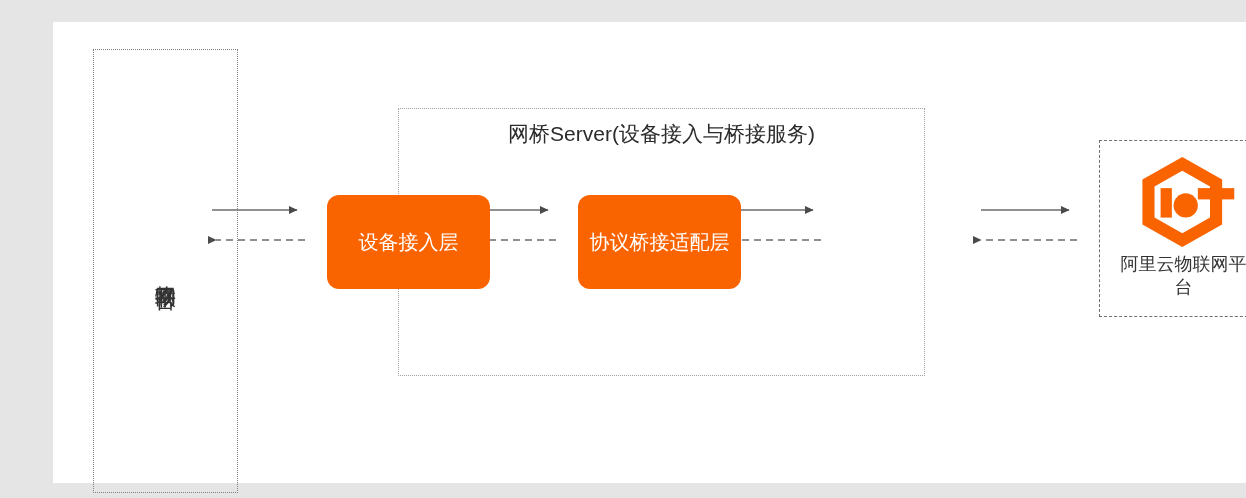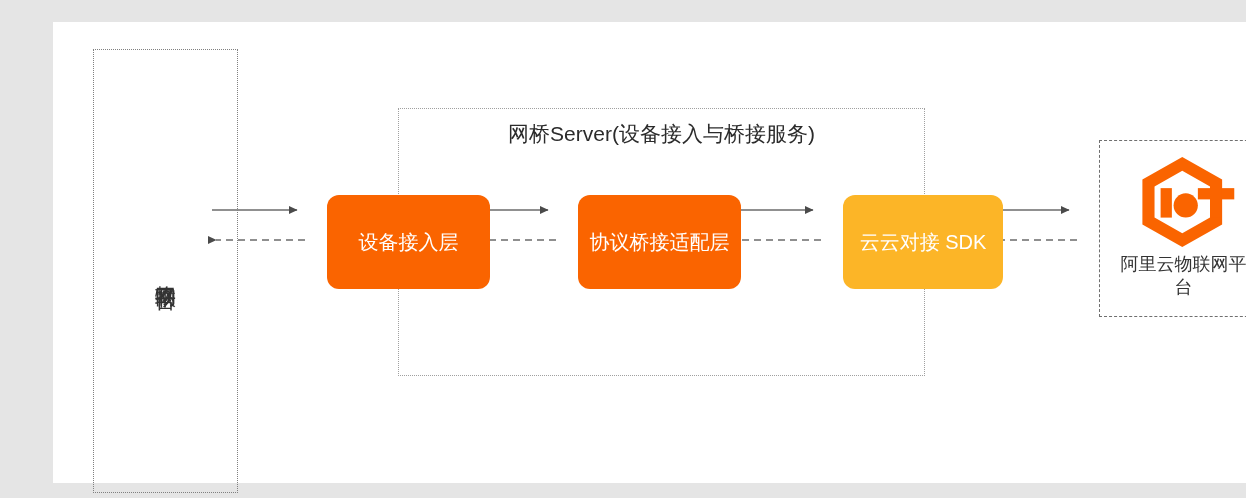--- a/index.html
+++ b/index.html
@@ -182,21 +182,20 @@
       <div class="platform-label">物联网平台</div>
     </div>
 
     <div class="bridge-box"></div>
     <div class="bridge-title">网桥Server(设备接入与桥接服务)</div>
 
     <div class="node node-adapter">协议桥接适配层</div>
 
     <div class="node node-access">设备接入层</div>
 
-    <div class="node node-sdk">云云对接 SDK</div>
 
     <div class="iot-box">
       <svg class="iot-logo" viewBox="0 0 120 112">
 
         <path d="M58 4 L104 30 L104 82 L58 108 L12 82 L12 30 Z
                  M58 20 L26 38 L26 74 L58 92 L90 74 L90 38 Z" fill="#fa6400" fill-rule="evenodd"></path>
 
         <rect x="33" y="40" width="13" height="34" fill="#fa6400"></rect>
 
         <circle cx="62" cy="60" r="14" fill="#fa6400"></circle>

